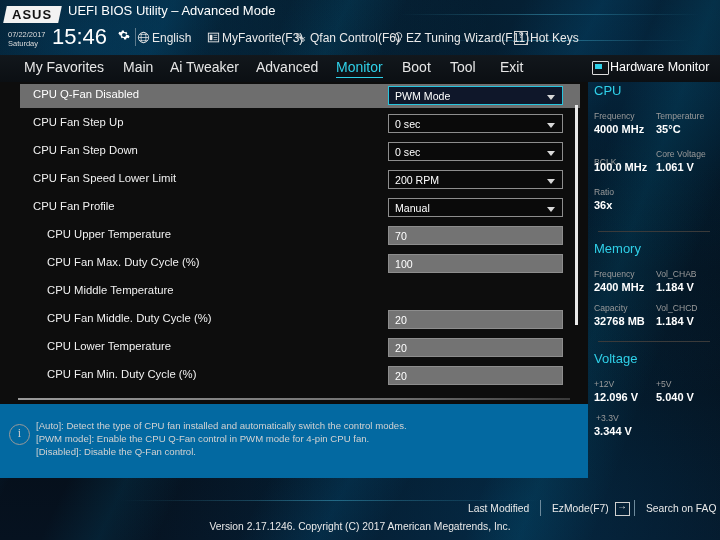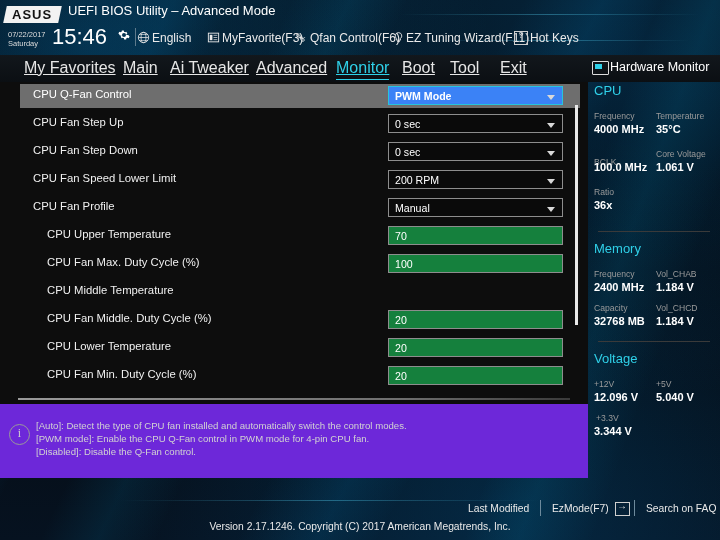--- a/index.html
+++ b/index.html
@@ -35,49 +35,49 @@
   .datebox{position:absolute;left:8px;top:30px;font-size:7.5px;color:#dcdcdc;line-height:9px;}
   .clock{position:absolute;left:52px;top:24px;font-size:22px;color:#ffffff;letter-spacing:0px;}
   .gear{position:absolute;left:118px;top:27px;width:12px;height:12px;}
   .hdiv{position:absolute;top:28px;width:1px;height:18px;background:#5d7a8c;}
   .hitem{position:absolute;top:31px;font-size:12px;color:#eaeaea;white-space:nowrap;}
   .hicon{position:absolute;top:30px;width:13px;height:13px;}
 
   
   .menubar{position:absolute;left:0;top:55px;width:720px;height:27px;
     background:linear-gradient(180deg,#12171c 0%,#0b0f13 100%);}
-  .menubar .tab{position:absolute;top:4px;font-size:16px;color:#e6e6e6;cursor:default;white-space:nowrap;text-decoration:underline;}
+  .menubar .tab{position:absolute;top:4px;font-size:14px;color:#e6e6e6;cursor:default;white-space:nowrap;}
   .menubar .tab.active{color:#2fd0e8;}
   .menubar .tab.active:after{content:"";position:absolute;left:0;right:0;bottom:-3px;height:1px;background:#2fd0e8;}
 
   
   .content{position:absolute;left:0;top:82px;width:588px;height:325px;background:#0d0d0d;}
   .row{position:absolute;left:20px;width:560px;height:24px;}
   .row.sel{background:#6e6e6e;}
   .row .lbl{position:absolute;top:4px;font-size:11.3px;color:#f0f0f0;white-space:nowrap;}
   .row.sel .lbl{color:#ffffff;}
   .lvl0{left:13px;}
   .lvl1{left:27px;}
 
   .ctl{position:absolute;left:368px;top:2px;width:175px;height:19px;box-sizing:border-box;}
   .dropdown{background:#0a0a0a;border:1px solid #8d8d8d;}
-  .dropdown.focus{border:1px solid #27c4dd;background:#3b82f6;font-weight:bold;}
+  .dropdown.focus{border:1px solid #27c4dd;background:#0f172a;}
   .dropdown .val{position:absolute;left:6px;top:3px;font-size:10.6px;color:#ffffff;}
   .caret{position:absolute;right:7px;top:8px;width:0;height:0;
     border-left:4px solid transparent;border-right:4px solid transparent;border-top:5px solid #d8d8d8;}
-  .numfield{background:#15803d;border:1px solid #8d8d8d;}
+  .numfield{background:#737373;border:1px solid #8d8d8d;}
   .numfield .val{position:absolute;left:6px;top:3px;font-size:10.6px;color:#ffffff;}
 
   .scrollbar{position:absolute;left:575px;top:105px;width:3px;height:220px;background:#e9e9e9;}
 
   .hr-line{position:absolute;left:18px;top:398px;width:552px;height:2px;
     background:linear-gradient(90deg,#9a9a9a 0%,#6e6e6e 70%,#3a3a3a 100%);}
 
   
-  .helpbox{position:absolute;left:0;top:404px;width:588px;height:74px;background:#6d28d9;}
+  .helpbox{position:absolute;left:0;top:404px;width:588px;height:74px;background:#0369a1;}
   .info-ico{position:absolute;left:9px;top:20px;width:19px;height:19px;border:1.3px solid #9a9a9a;border-radius:50%;}
   .info-ico:after{content:"i";position:absolute;left:0;right:0;top:1px;text-align:center;font-size:12px;color:#cfcfcf;font-family:"Liberation Serif",serif;}
   .helptext{position:absolute;left:36px;top:15px;width:545px;font-size:9.6px;color:#d2d2d2;line-height:13.2px;}
 
   
   .hwmon{position:absolute;left:588px;top:55px;width:132px;height:430px;}
   .hw-title{position:absolute;left:22px;top:5px;font-size:12.5px;color:#ffffff;}
   .hw-mon-ico{position:absolute;left:4px;top:6px;width:15px;height:12px;border:1.4px solid #dcdcdc;border-radius:1px;}
   .hw-mon-ico:after{content:"";position:absolute;left:2px;top:2px;width:7px;height:5px;background:#2fd0e8;}
   .hw-sec{position:absolute;left:6px;font-size:13px;color:#2fd0e8;}
@@ -169,21 +169,21 @@
     <div class="tab" style="left:256px;">Advanced</div>
     <div class="tab active" style="left:336px;">Monitor</div>
     <div class="tab" style="left:402px;">Boot</div>
     <div class="tab" style="left:450px;">Tool</div>
     <div class="tab" style="left:500px;">Exit</div>
   </div>
 
   <div class="content">
 
     <div class="row sel" style="top:2px;">
-      <div class="lbl lvl0">CPU Q-Fan Control</div>
+      <div class="lbl lvl0">CPU Q-Fan Disabled</div>
       <div class="ctl dropdown focus">
         <div class="val">PWM Mode</div>
         <div class="caret"></div>
       </div>
     </div>
 
     <div class="row" style="top:30px;">
       <div class="lbl lvl0">CPU Fan Step Up</div>
       <div class="ctl dropdown">
         <div class="val">0 sec</div>

